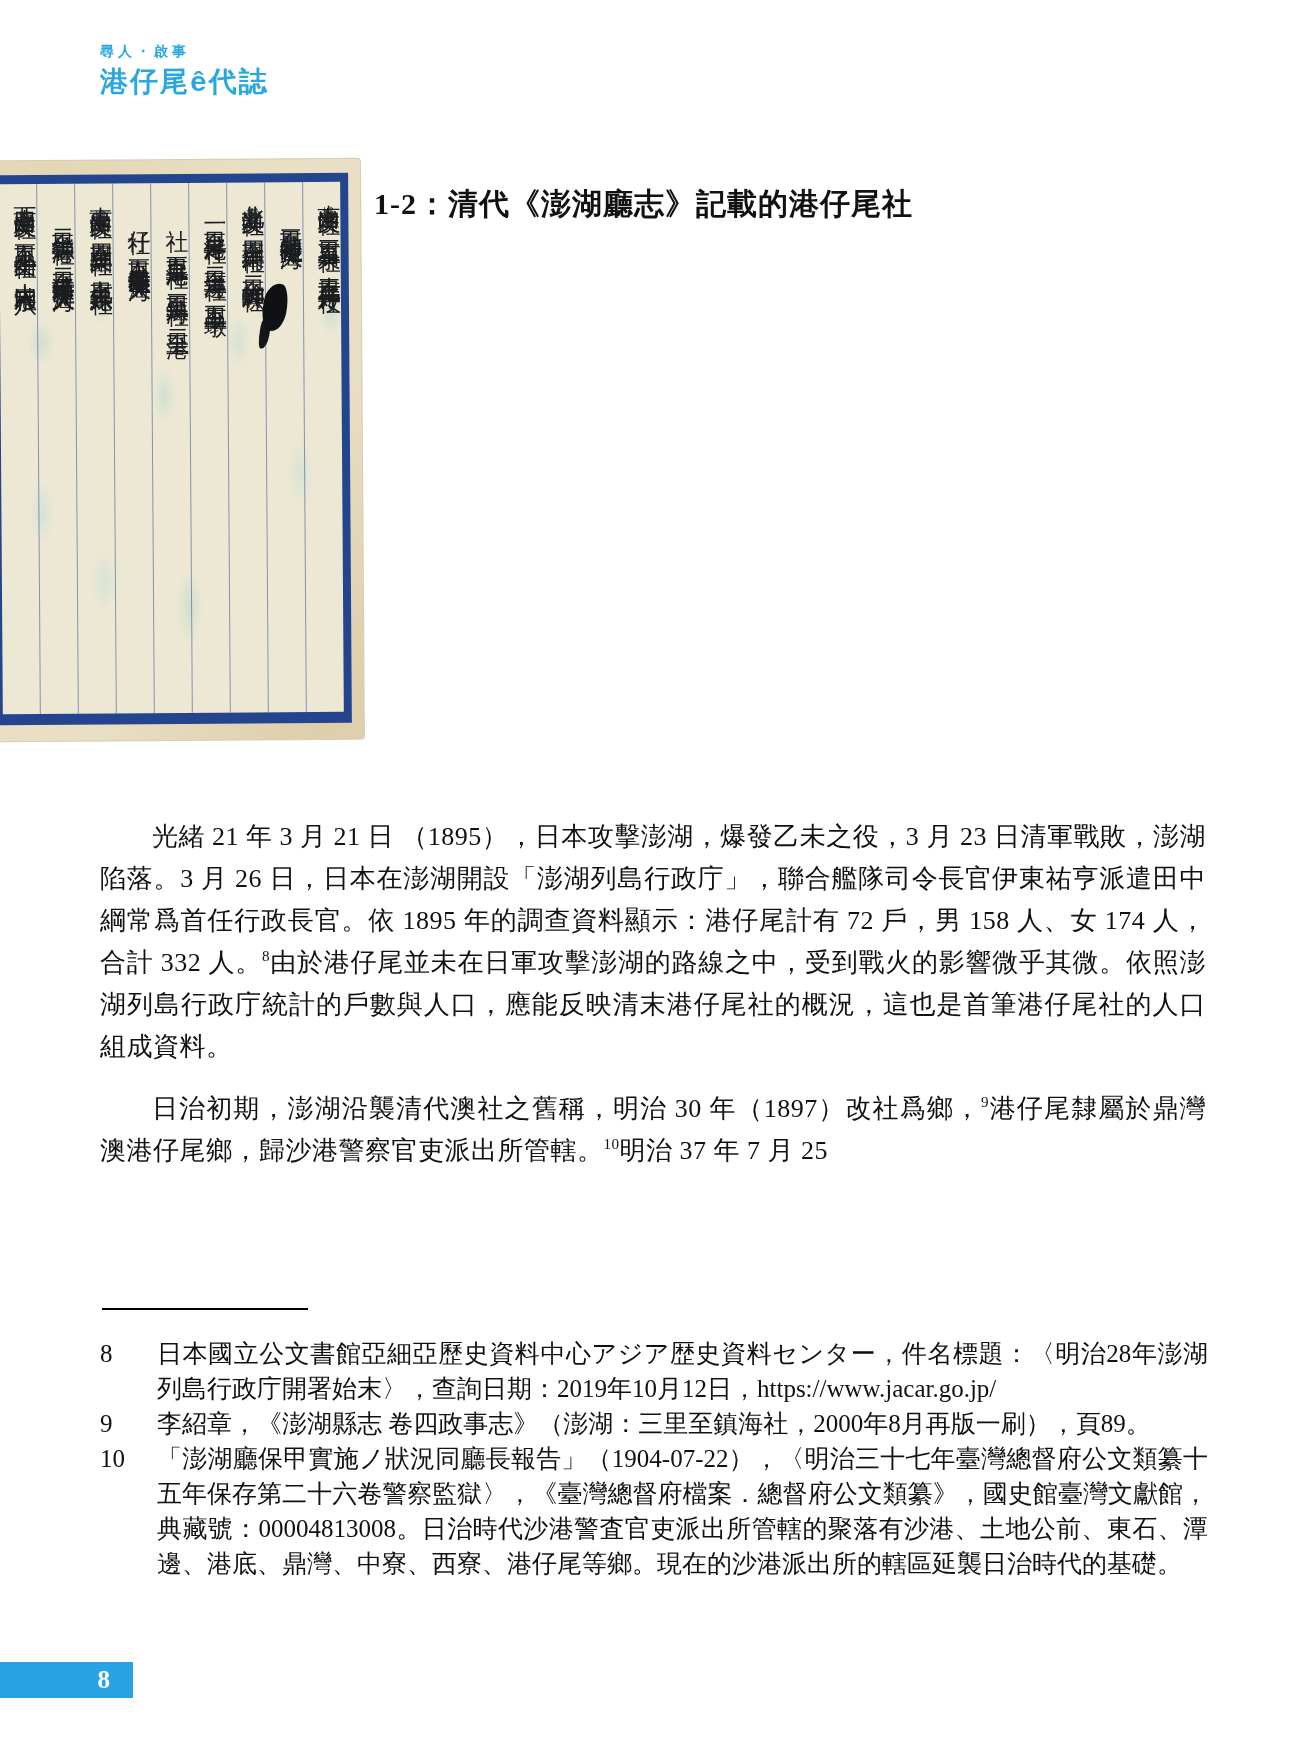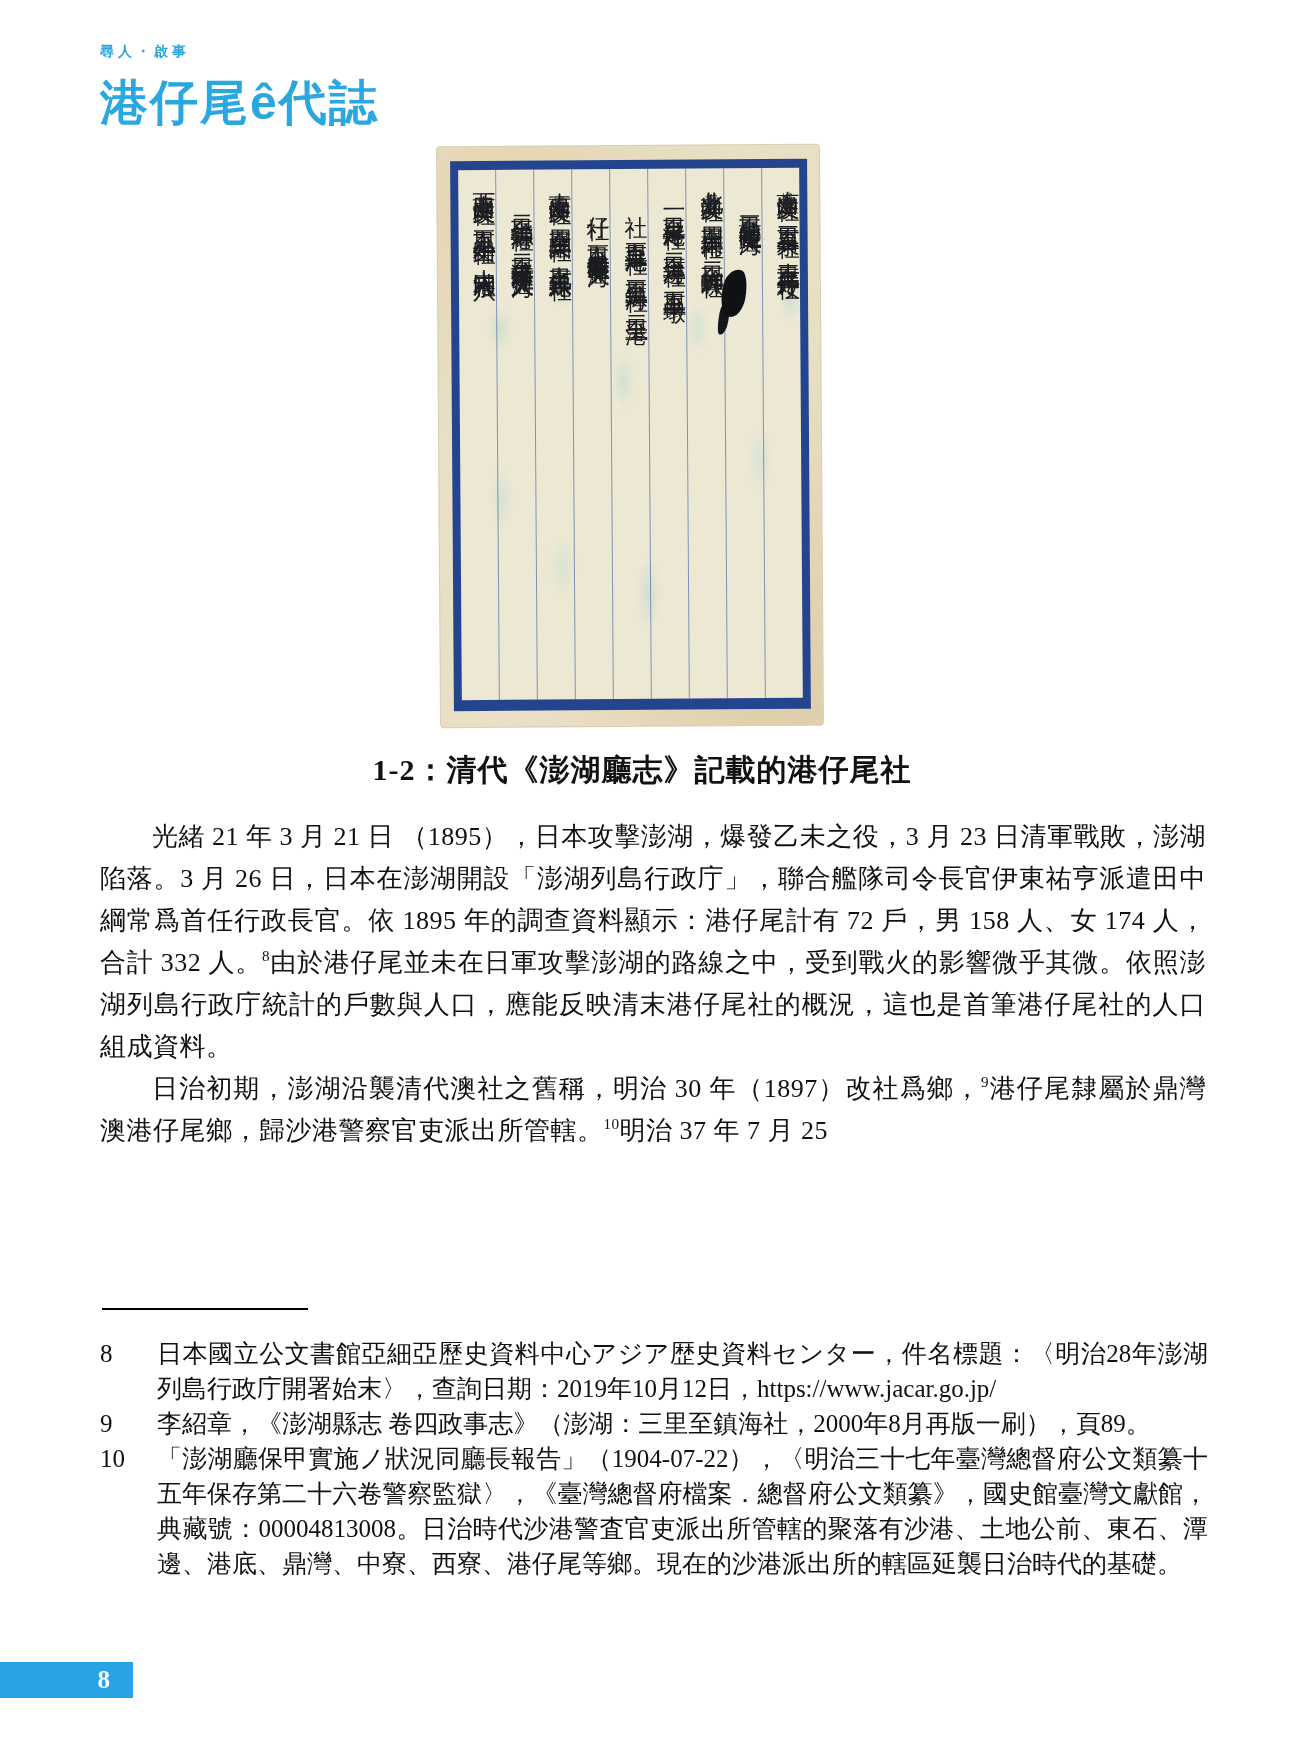--- a/index.html
+++ b/index.html
@@ -8,26 +8,26 @@
     font-family:"Liberation Serif","DejaVu Serif",serif;color:#111;
     overflow:hidden;
   }
   
   .logo{position:absolute;left:100px;top:44px;line-height:1.1;}
   .logo .tagline{
     font-family:"Liberation Sans","DejaVu Sans",sans-serif;
     font-weight:bold;font-size:14px;letter-spacing:4px;display:block;
   }
   .logo .title{
-    font-family:Liberation Sans, sans-serif;
-    font-weight:bold;font-size:48px;letter-spacing:2px;display:block;margin-top:18px;
+    font-family:Liberation Mono, monospace;
+    font-weight:bold;font-size:28px;letter-spacing:2px;display:block;margin-top:10px;
   }
   
-  .figure{position:absolute;left:0;top:146px;width:100%;
-    display:flex;flex-direction:column;align-items:center;}
+  .figure{position:absolute;left:0;top:160px;width:100%;
+    display:flex;flex-direction:row;align-items:flex-start;}
   .ms-paper{
     width:382px;height:580px;box-sizing:border-box;
     padding:14px 12px 16px 13px;border-radius:3px;
     background:
       radial-gradient(120% 90% at 20% 10%, rgba(222,205,160,.55) 0%, rgba(222,205,160,0) 45%),
       radial-gradient(120% 120% at 90% 95%, rgba(214,193,150,.6) 0%, rgba(214,193,150,0) 50%),
       #e9dfc5;
     box-shadow:0 0 0 1px rgba(190,175,135,.6);
     transform:translateX(-20px) rotate(-0.4deg);
     position:relative;
@@ -69,21 +69,21 @@
   .caption{
     margin-top:24px;font-weight:bold;font-size:30px;letter-spacing:1px;
     transform:translateX(-8px);
   }
   
   .article{position:absolute;left:100px;top:816px;width:1106px;}
   .article p{
     margin:0;font-size:26px;line-height:42px;text-align:justify;
     text-indent:2em;letter-spacing:.5px;
   }
-  .article p + p{font-family:Liberation Serif, serif;}
+  .article p + p{margin-top:20px;font-family:Liberation Serif, serif;}
   sup.fnref{font-size:.58em;line-height:0;vertical-align:super;}
   
   .footnotes{position:absolute;left:100px;top:1308px;width:1108px;}
   .fn-rule{width:206px;border:none;border-top:2px solid #000;margin:0 0 26px 2px;}
   .fn{display:flex;font-size:25px;line-height:35px;text-align:justify;}
   .fn-num{flex:0 0 41px;}
   .fn-text{flex:1 1 auto;text-align:justify;word-break:break-all;margin-left:16px;}
   
   .pagenum{
     position:absolute;left:0;top:1662px;width:133px;height:36px;

